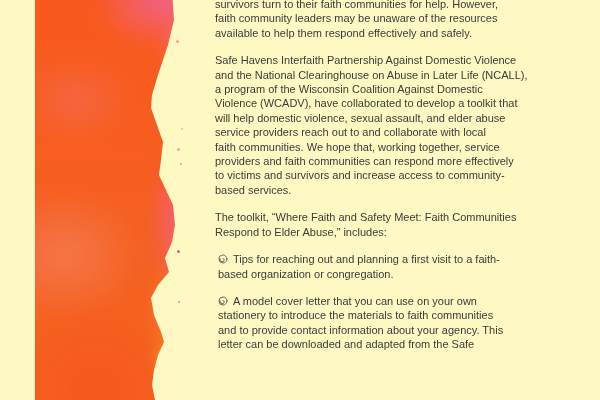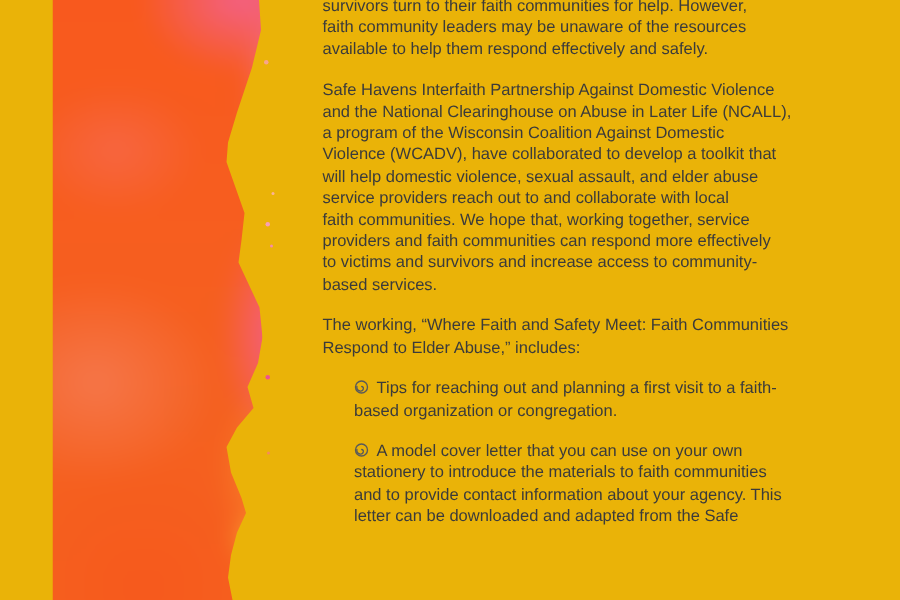--- a/index.html
+++ b/index.html
@@ -1,20 +1,20 @@
 <!DOCTYPE html>
 <html><head>
 <meta charset="utf-8">
 <style>
   html, body { margin: 0; padding: 0; background: #888; }
   .page {
     position: relative;
     width: 600px;
     height: 400px;
-    background: #eab308;
+    background: #fef9c3;
     overflow: hidden;
     font-family: "Liberation Sans", sans-serif;
   }
 
   
   .watercolor {
     position: absolute;
     left: 30px;
     top: -10px;
     width: 150px;
@@ -58,21 +58,21 @@
     top: -3px;
     width: 360px;
     color: #3b3b3b;
     font-size: 11px;
     line-height: 14.4px;
   }
   .para {
     margin: 0 0 13px 0;
     white-space: pre-line;
   }
-  .bullet { margin-left: 21px; }
+  .bullet { margin-left: 3px; }
   .bullet-icon {
     display: inline-block;
     width: 10px;
     height: 10px;
     margin-right: 5px;
     vertical-align: -1px;
   }
   .bullet-icon svg { display: block; width: 10px; height: 10px; }
 </style>
 </head>
@@ -100,21 +100,21 @@
 and the National Clearinghouse on Abuse in Later Life (NCALL),
 a program of the Wisconsin Coalition Against Domestic
 Violence (WCADV), have collaborated to develop a toolkit that
 will help domestic violence, sexual assault, and elder abuse
 service providers reach out to and collaborate with local
 faith communities. We hope that, working together, service
 providers and faith communities can respond more effectively
 to victims and survivors and increase access to community-
 based services.</p>
 
-    <p class="para">The working, “Where Faith and Safety Meet: Faith Communities
+    <p class="para">The toolkit, “Where Faith and Safety Meet: Faith Communities
 Respond to Elder Abuse,” includes:</p>
 
     <p class="para bullet"><span class="bullet-icon"><svg viewBox="0 0 12 12" fill="none" stroke="#5a5a5a" stroke-width="1.1" stroke-linecap="round">
             <circle cx="6" cy="6" r="4.8"></circle>
             <path d="M6.2,5.6 a1.5,1.5 0 0 1 1.3,1.7 a2.4,2.4 0 0 1 -2.8,1.9 a3.2,3.2 0 0 1 -2.4,-3.6"></path>
           </svg></span><span>Tips for reaching out and planning a first visit to a faith-
 based organization or congregation.</span></p>
 
 
     <p class="para bullet"><span class="bullet-icon"><svg viewBox="0 0 12 12" fill="none" stroke="#5a5a5a" stroke-width="1.1" stroke-linecap="round">

